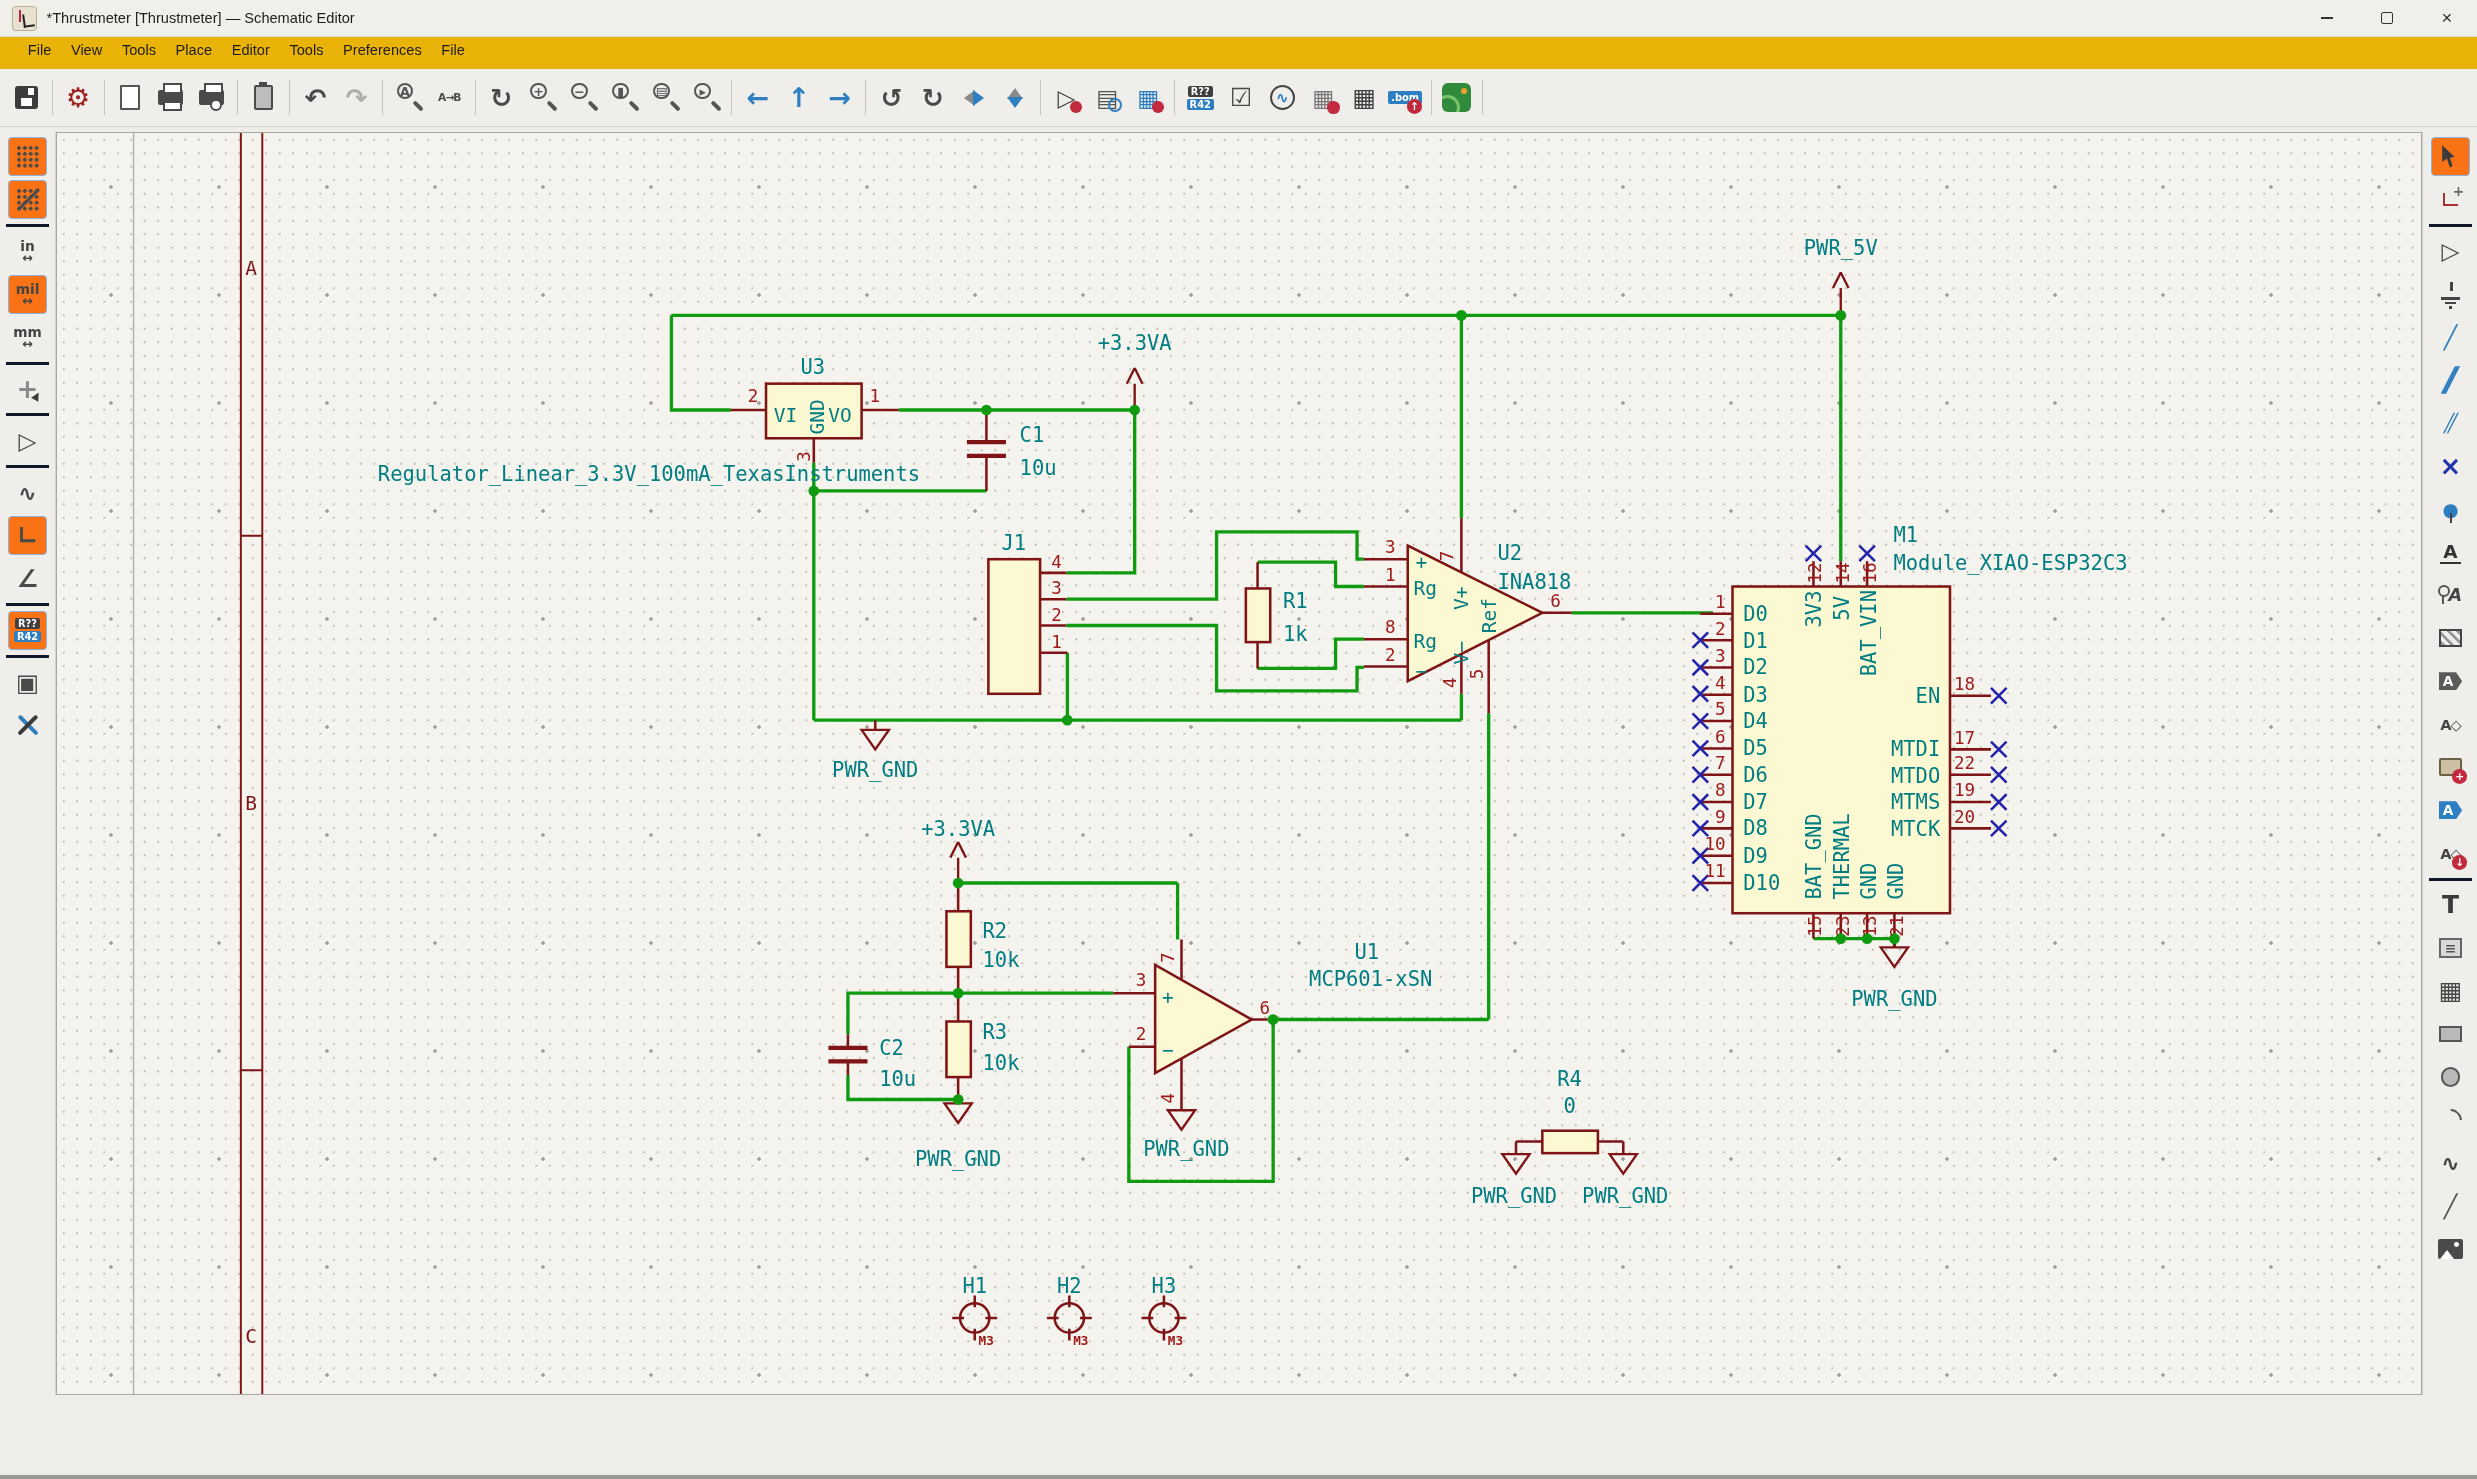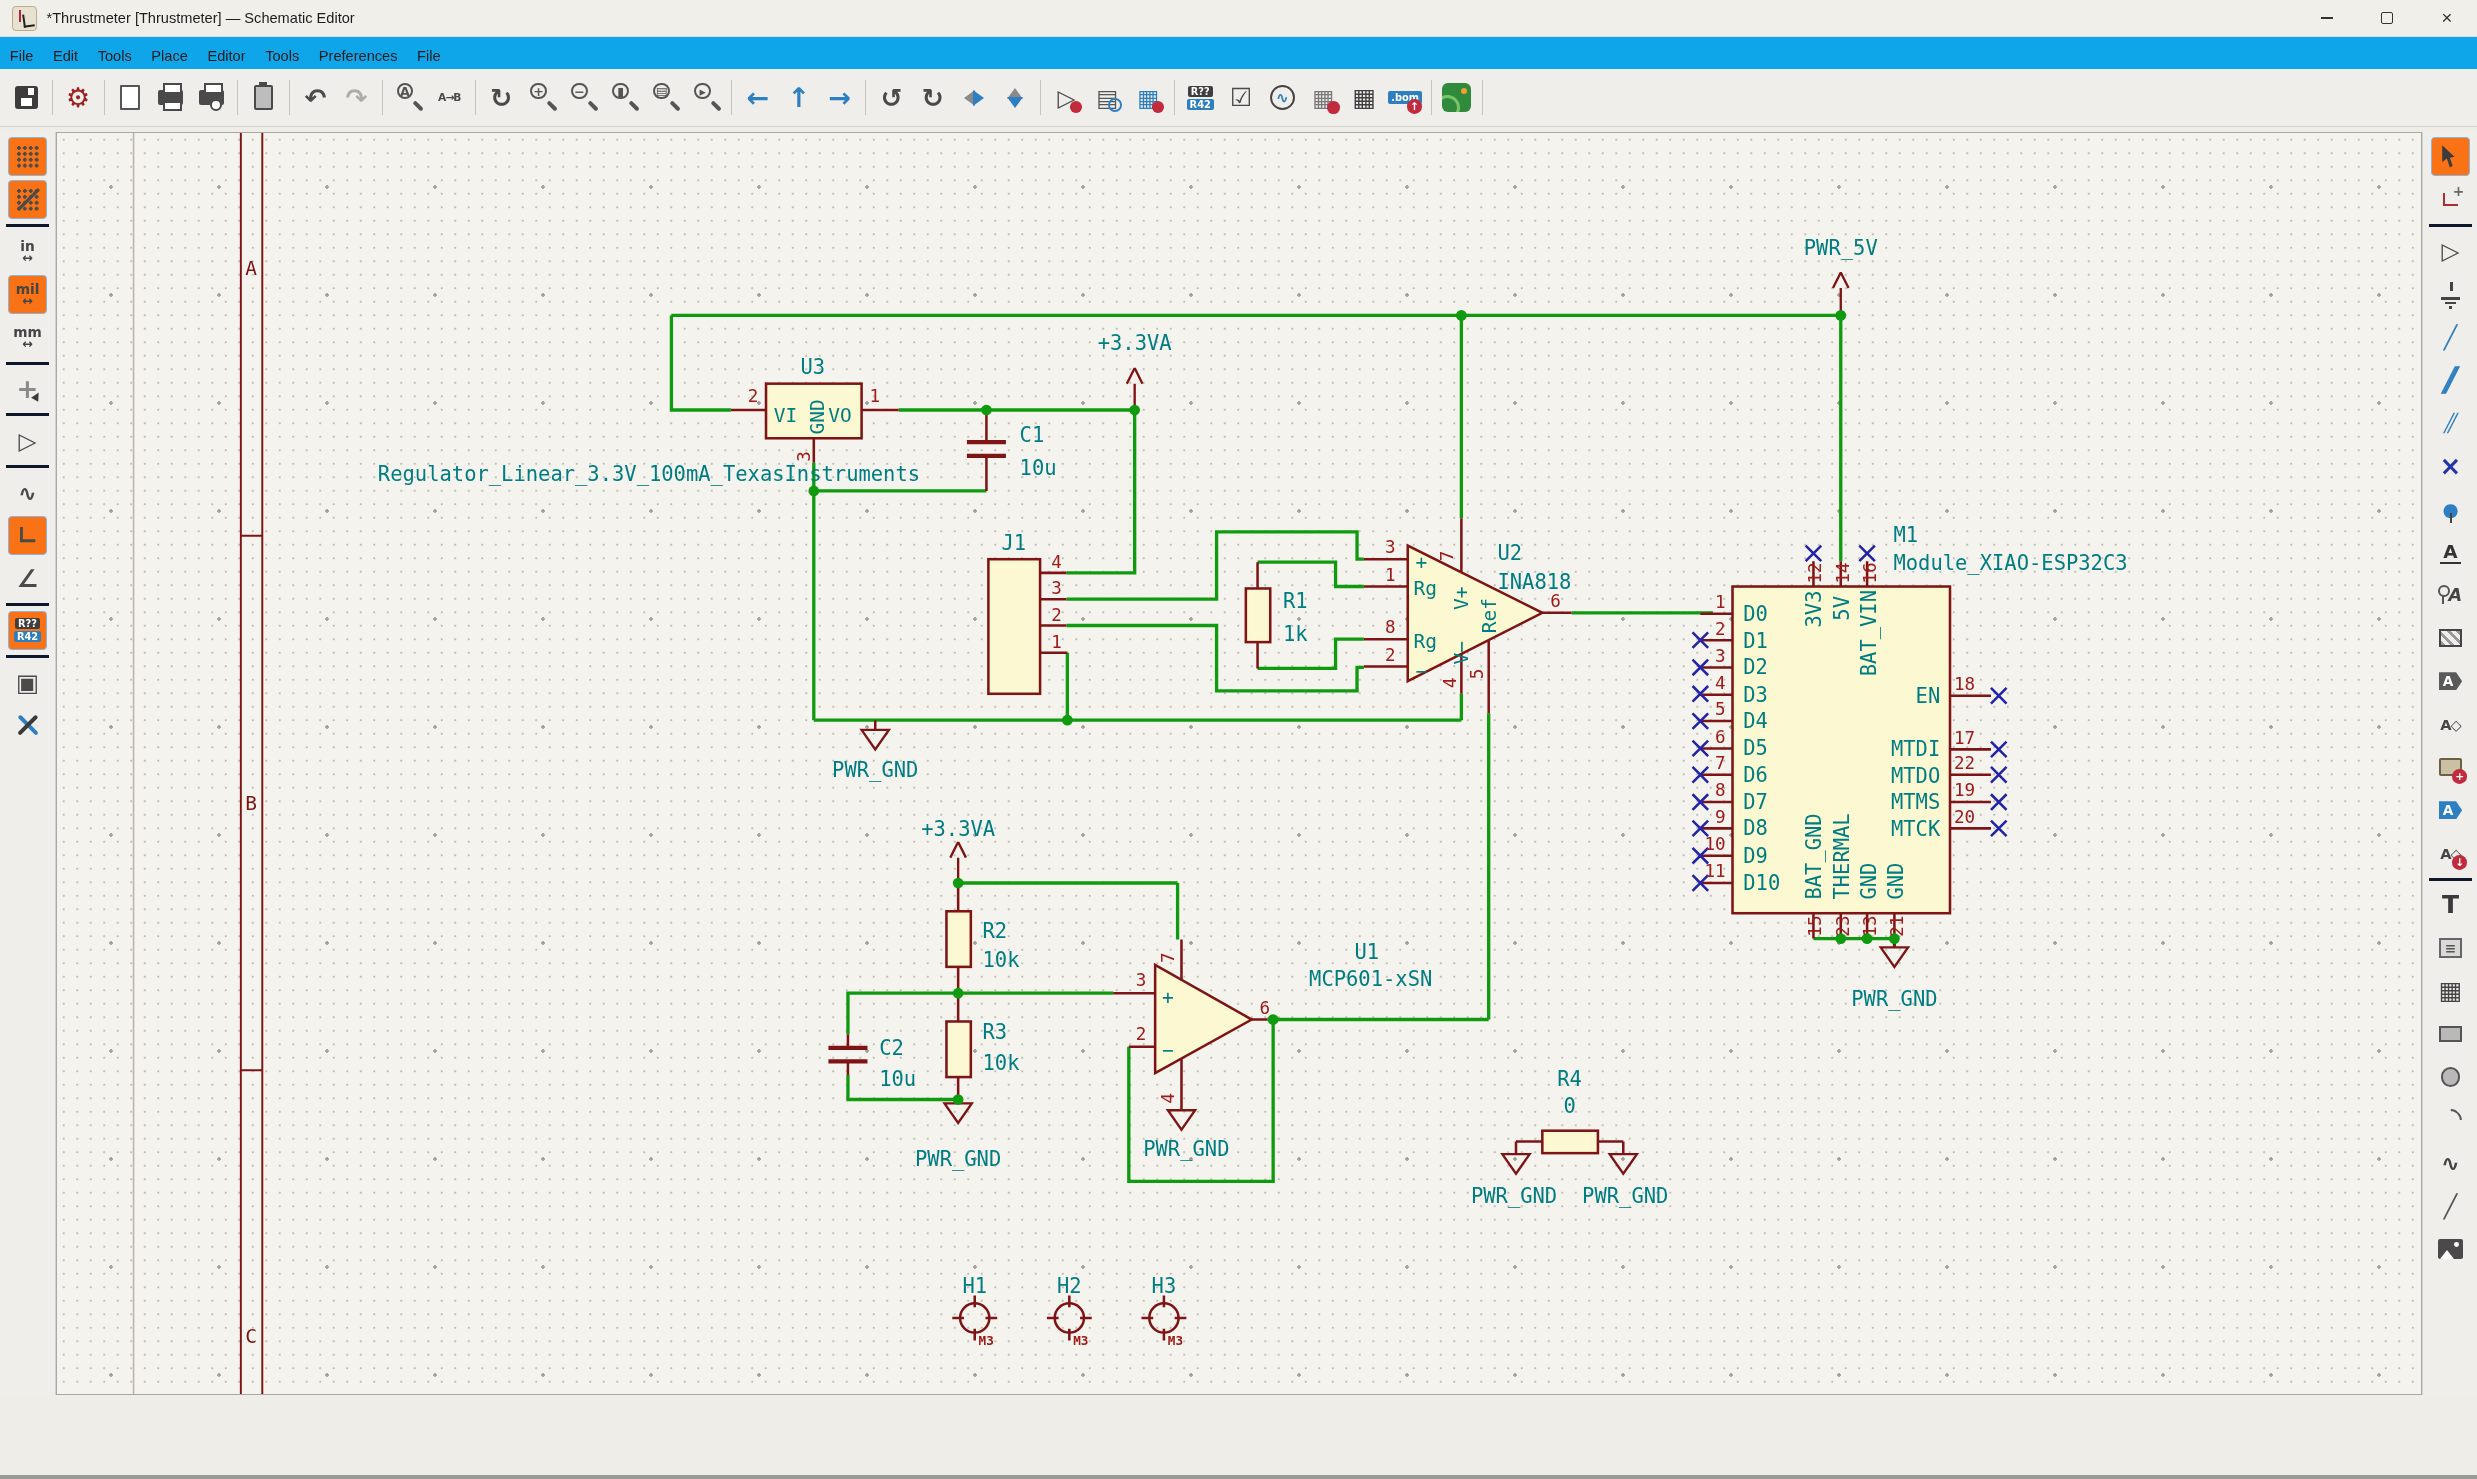--- a/index.html
+++ b/index.html
@@ -12,21 +12,21 @@
   .appicon::before{content:"";position:absolute;left:5.9px;top:3.9px;width:2.9px;height:11.7px;background:#c21f3a}
   .appicon::after{content:"";position:absolute;left:10.7px;top:7.8px;width:8.8px;height:10.7px;border-left:2px solid #222;border-bottom:2px solid #222;transform:rotate(-8deg)}
   .title-text{font-size:14.6px;color:#1d1d1d}
   .wctrls{margin-left:auto;display:flex;height:100%}
   .wc{width:60px;height:100%;display:flex;align-items:center;justify-content:center;color:#333;font-size:18.5px}
   .wc b{display:block}
   .wc-min b{width:12.7px;height:2px;background:#333}
   .wc-max b{width:11.7px;height:11.7px;border:1.6px solid #333;border-radius:2px}
 
   
-  .menubar{position:absolute;left:0;top:37px;width:100%;height:32px;background:#0ea5e9;display:flex;align-items:flex-end;padding-left:0}
+  .menubar{position:absolute;left:0;top:37px;width:100%;height:32px;background:#eab308;display:flex;align-items:flex-start;padding-left:18px}
   .mitem{font-size:14.6px;color:#1d1d1d;padding:4.9px 9.8px;border-radius:2.9px}
 
   
   .toolbar{position:absolute;left:0;top:69px;width:100%;height:58px;background:#f0eeea;display:flex;align-items:center;padding-left:5.9px;border-bottom:1px solid #d4d2cc}
   .tgroup{display:flex;align-items:center}
   .tsep{width:1px;height:35px;background:#c6c4bf;margin:0 4.9px;display:inline-block}
   .ticon{width:39px;height:39px;margin:0 1px;border-radius:3.9px;display:flex;align-items:center;justify-content:center;font-family:"DejaVu Sans",sans-serif;font-size:22.4px;font-weight:600;color:#4a4a4a;position:relative;border:1px solid transparent}
   .ticon b{font-style:normal;font-weight:inherit;display:flex;align-items:center;justify-content:center}
   .ticon i{display:none}
   .ticon i:not(:empty){display:flex;position:absolute;right:2px;bottom:2px;font-size:10.7px;font-style:normal;color:#555}
@@ -181,21 +181,21 @@
         </div>
       <div class="wc wc-max">
           <b></b>
         </div>
       <div class="wc wc-close">×</div>
     </div>
   </div>
 
   <div class="menubar">
       <span class="mitem">File</span>
-      <span class="mitem">Edit</span>
+      <span class="mitem">View</span>
       <span class="mitem">Tools</span>
       <span class="mitem">Place</span>
       <span class="mitem">Editor</span>
       <span class="mitem">Tools</span>
       <span class="mitem">Preferences</span>
       <span class="mitem">File</span>
     </div>
 
   <div class="toolbar">
     <div class="tgroup">

